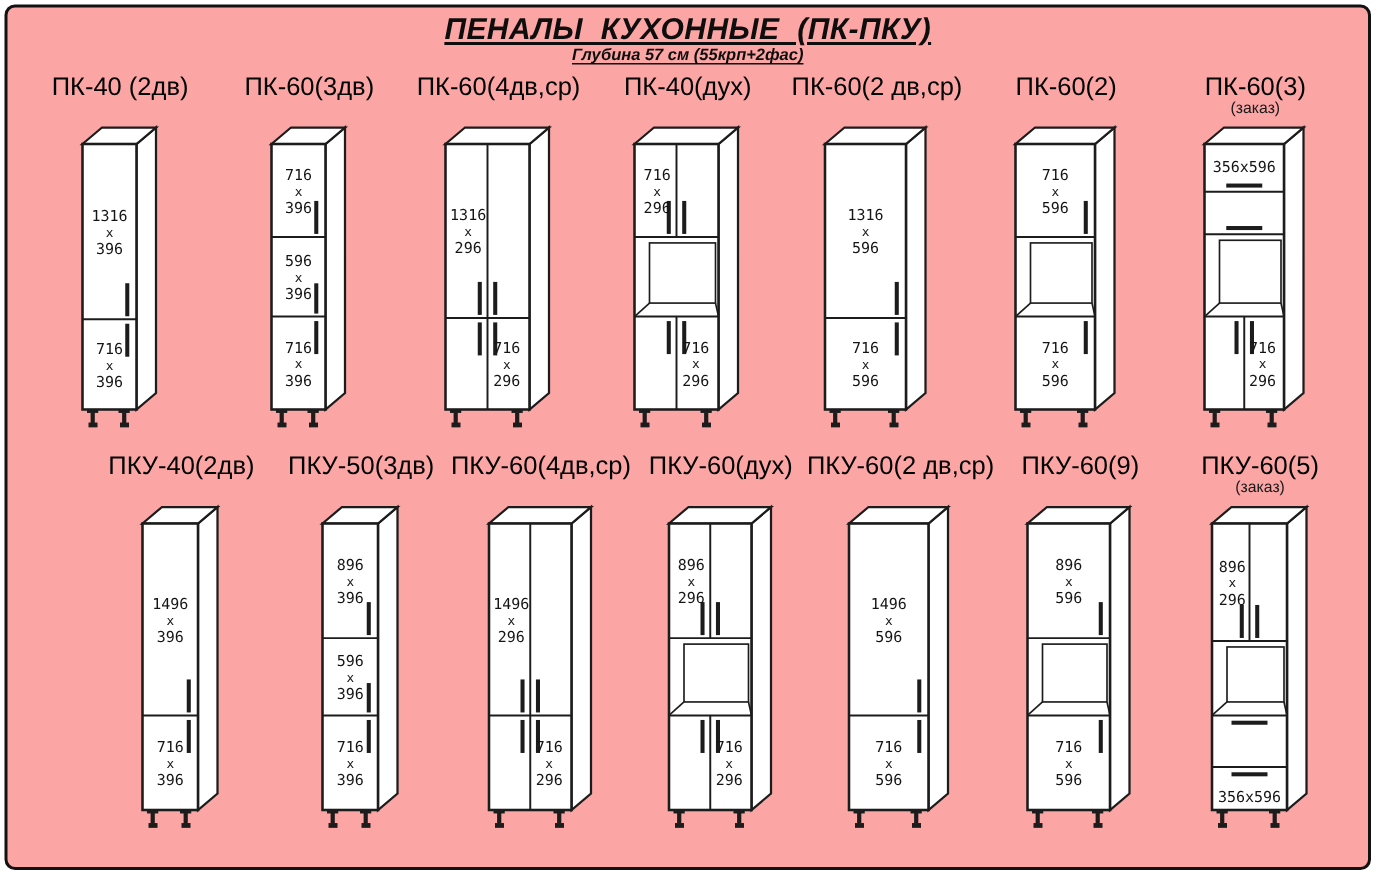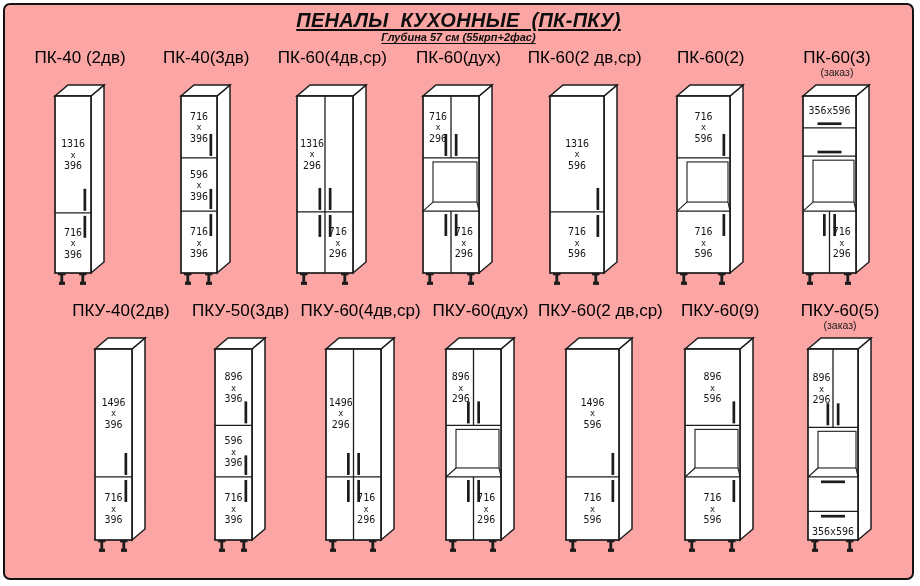--- a/index.html
+++ b/index.html
@@ -62,21 +62,21 @@
           <rect x="5" y="191" width="7.5" height="2.3" fill="#1c1c1c"></rect>
           <rect x="7.4" y="193" width="2.8" height="7" fill="#1c1c1c"></rect>
           <rect x="6" y="199.7" width="6" height="3.2" fill="#1c1c1c"></rect>
           <rect x="26" y="191" width="7.5" height="2.3" fill="#1c1c1c"></rect>
           <rect x="28.4" y="193" width="2.8" height="7" fill="#1c1c1c"></rect>
           <rect x="27" y="199.7" width="6" height="3.2" fill="#1c1c1c"></rect>
         </svg>
       </div>
       <div class="cell">
         <div class="labelwrap">
-          <div class="cab-title">ПК-40(3дв)</div>
+          <div class="cab-title">ПК-60(3дв)</div>
         </div>
         <svg viewBox="0 0 55 210" width="55" height="210">
           <polygon points="38,14 51,3 51,180 38,191" fill="#fff" stroke="#1c1c1c" stroke-width="1.5"></polygon>
           <polygon points="2,14 15,3 51,3 38,14" fill="#fff" stroke="#1c1c1c" stroke-width="1.5"></polygon>
           <rect x="2" y="14" width="36" height="177" fill="#fff" stroke="#1c1c1c" stroke-width="1.7"></rect>
           <rect x="30.5" y="51.94999999999999" width="2.7" height="22" fill="#1c1c1c"></rect>
           <text x="20" y="37.974999999999994" text-anchor="middle" font-size="10" fill="#151515">716</text>
           <text x="20" y="48.474999999999994" text-anchor="middle" font-size="8.5" fill="#151515">х</text>
           <text x="20" y="59.974999999999994" text-anchor="middle" font-size="10" fill="#151515">396</text>
           <line x1="2" y1="75.94999999999999" x2="38" y2="75.94999999999999" stroke="#1c1c1c" stroke-width="1.3"></line>
@@ -121,21 +121,21 @@
           <rect x="5" y="191" width="7.5" height="2.3" fill="#1c1c1c"></rect>
           <rect x="7.4" y="193" width="2.8" height="7" fill="#1c1c1c"></rect>
           <rect x="6" y="199.7" width="6" height="3.2" fill="#1c1c1c"></rect>
           <rect x="46" y="191" width="7.5" height="2.3" fill="#1c1c1c"></rect>
           <rect x="48.4" y="193" width="2.8" height="7" fill="#1c1c1c"></rect>
           <rect x="47" y="199.7" width="6" height="3.2" fill="#1c1c1c"></rect>
         </svg>
       </div>
       <div class="cell">
         <div class="labelwrap">
-          <div class="cab-title">ПК-60(дух)</div>
+          <div class="cab-title">ПК-40(дух)</div>
         </div>
         <svg viewBox="0 0 75 210" width="75" height="210">
           <polygon points="58,14 71,3 71,180 58,191" fill="#fff" stroke="#1c1c1c" stroke-width="1.5"></polygon>
           <polygon points="2,14 15,3 71,3 58,14" fill="#fff" stroke="#1c1c1c" stroke-width="1.5"></polygon>
           <rect x="2" y="14" width="56" height="177" fill="#fff" stroke="#1c1c1c" stroke-width="1.7"></rect>
           <line x1="30" y1="14" x2="30" y2="75.94999999999999" stroke="#1c1c1c" stroke-width="1.3"></line>
           <rect x="23.5" y="51.94999999999999" width="2.7" height="22" fill="#1c1c1c"></rect>
           <rect x="33.8" y="51.94999999999999" width="2.7" height="22" fill="#1c1c1c"></rect>
           <text x="17.12" y="37.974999999999994" text-anchor="middle" font-size="10" fill="#151515">716</text>
           <text x="17.12" y="48.474999999999994" text-anchor="middle" font-size="8.5" fill="#151515">х</text>

